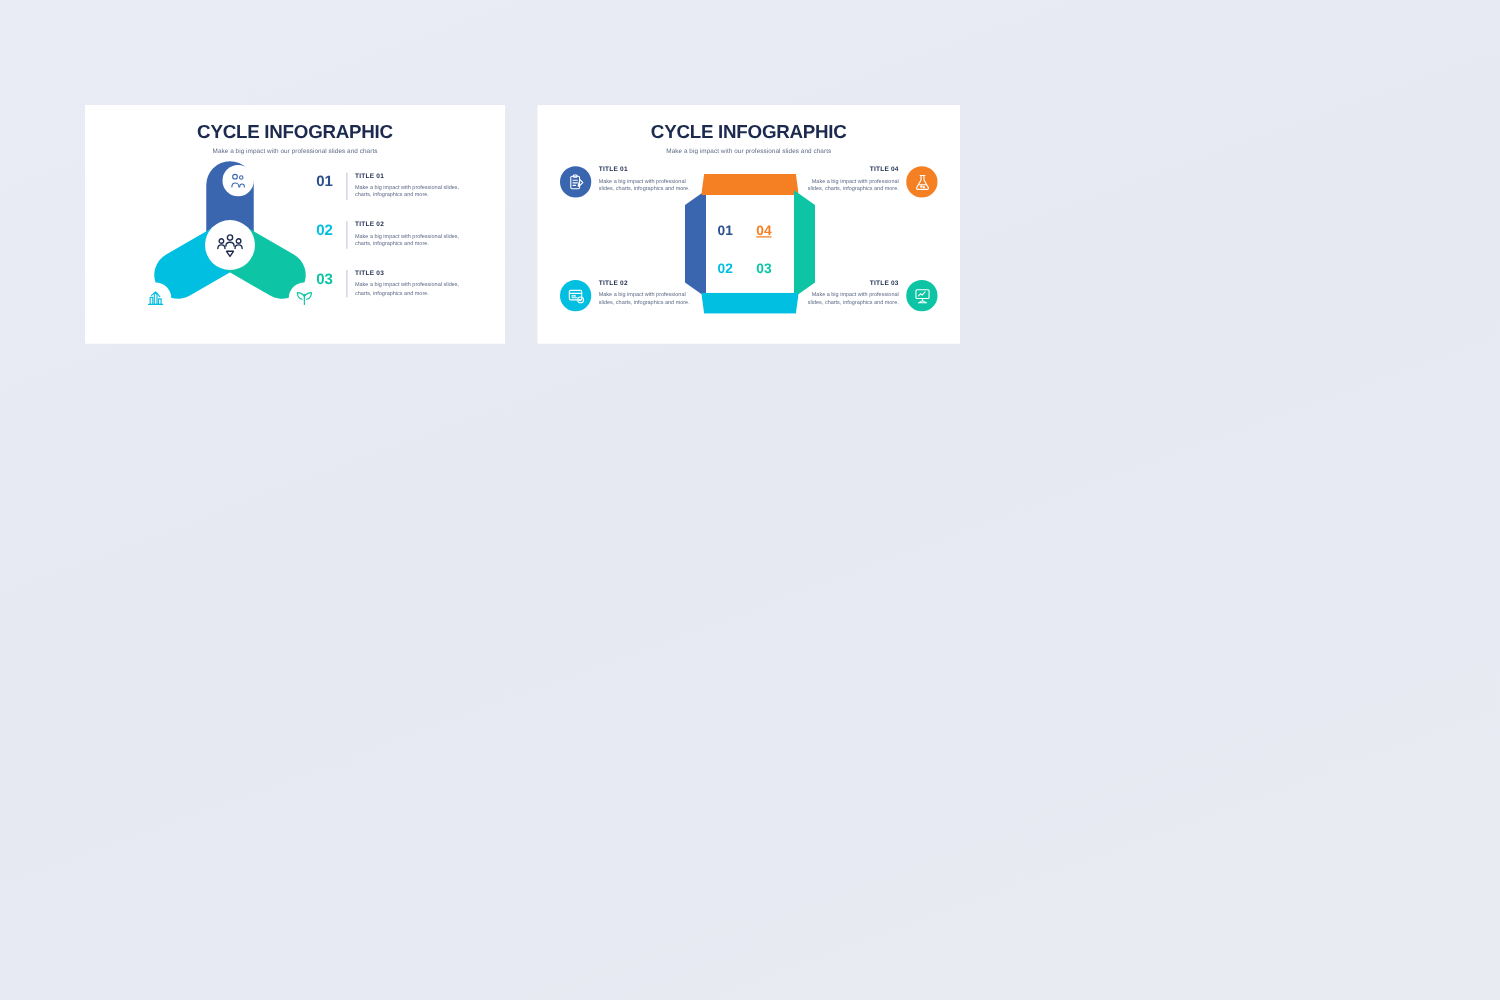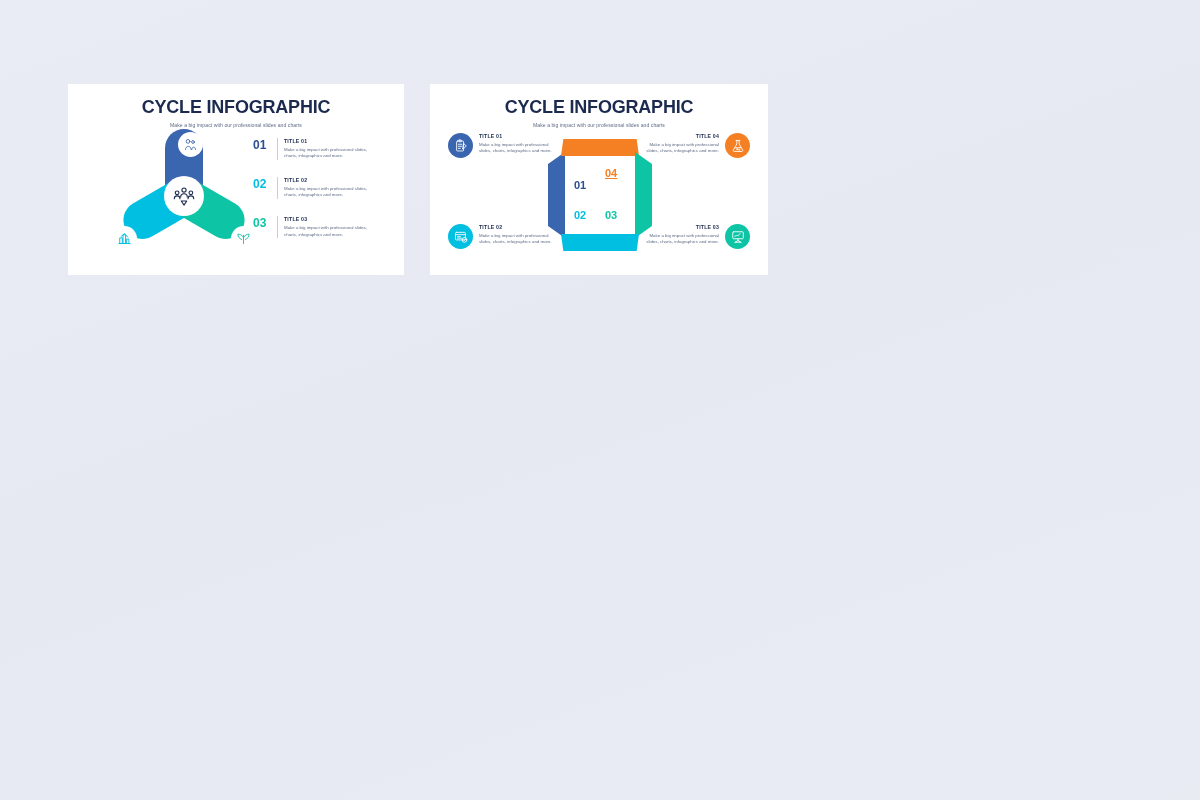--- a/index.html
+++ b/index.html
@@ -16,21 +16,21 @@
   .slide {
     position: absolute;
     background: #ffffff;
     overflow: hidden;
   }
   #slide-one { left: 68px; top: 84px; width: 336px; height: 191px; }
   #slide-two { left: 430px; top: 84px; width: 338px; height: 191px; }
 
   .slide-header { text-align: center; padding-top: 13px; }
   .slide-title {
-    font-size: 18px;
+    font-size: 15px;
     font-weight: bold;
     letter-spacing: -0.2px;
     color: #1b2a4e;
   }
   .slide-subtitle {
     font-size: 5.1px;
     color: #5d6b86;
     margin-top: 3.5px;
     letter-spacing: 0.05px;
   }
@@ -100,21 +100,21 @@
   .face-right  { right: 0;  top: 13px;  width: 17px; height: 86px; }
   .face-bottom { left: 13px; bottom: 0; width: 78px; height: 17px; }
   .cube-center {
     position: absolute; left: 17px; top: 17px;
     width: 70px; height: 78px; background: #ffffff; z-index: 4;
   }
   .cube-num {
     position: absolute; font-size: 11px; font-weight: bold; z-index: 6;
   }
   .num-01 { left: 26px; top: 40px; color: #2c4f8f; }
-  .num-04 { left: 57px; top: 28px; color: #f58024; text-decoration: underline; }
+  .num-04 { left: 57px; top: 40px; color: #f58024; text-decoration: underline; }
   .num-02 { left: 26px; top: 70px; color: #00bfe0; }
   .num-03 { left: 57px; top: 70px; color: #0dc5a5; }
 
   .cube-label { position: absolute; width: 112px; display: flex; align-items: flex-start; }
   .cube-label .circ {
     width: 25px; height: 25px; border-radius: 50%;
     display: flex; align-items: center; justify-content: center;
     flex: none;
   }
   .cube-label .circ svg { width: 14px; height: 14px; }

